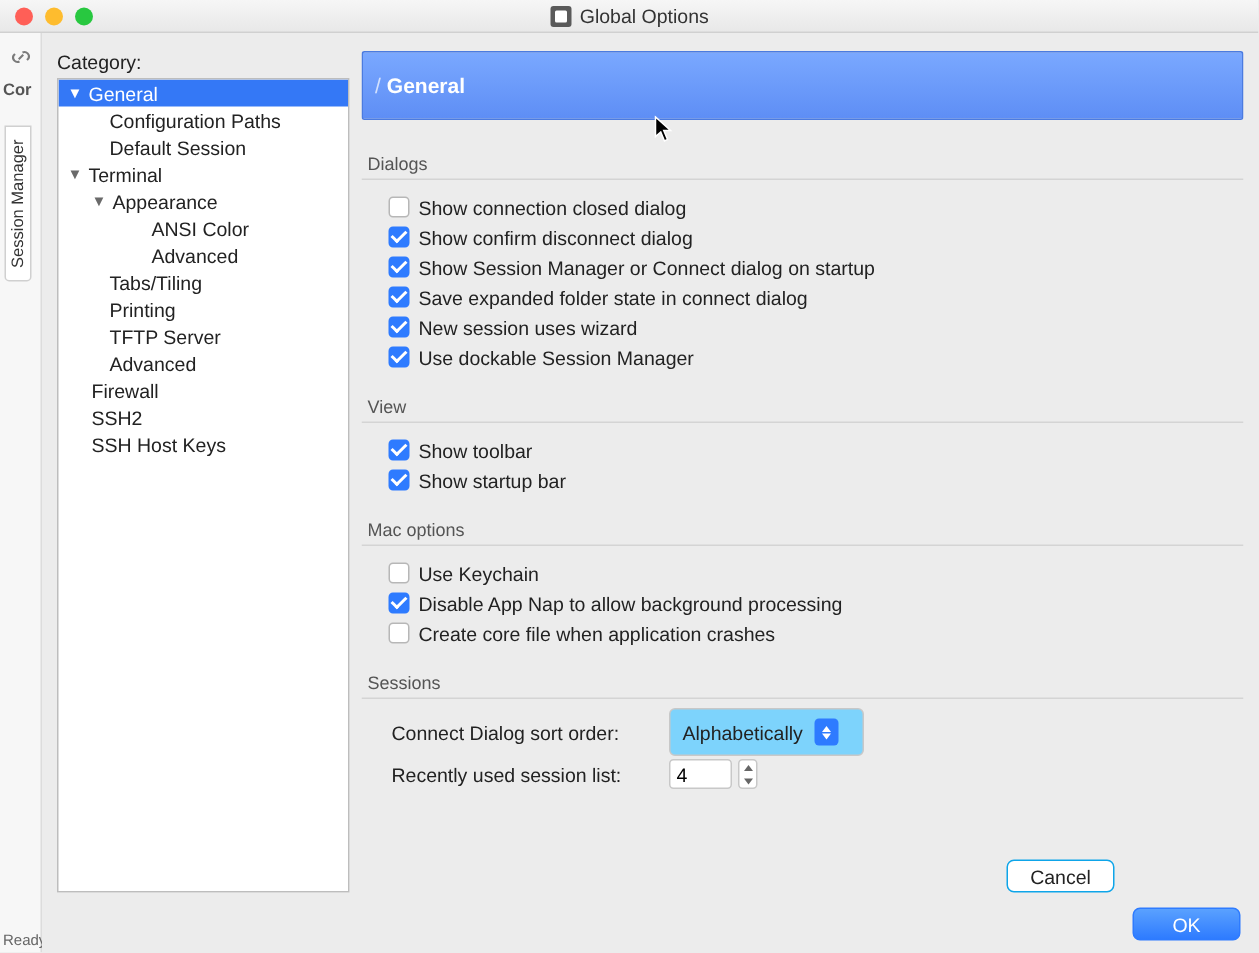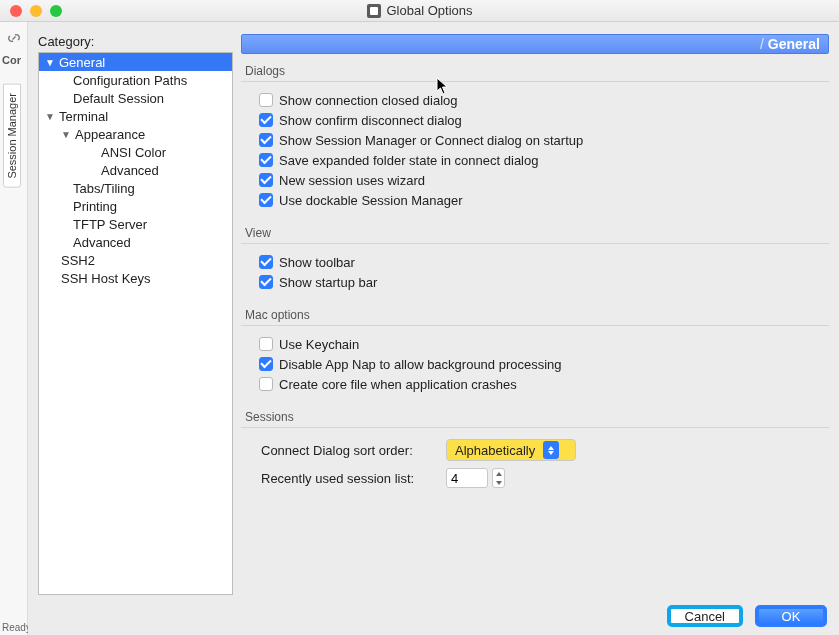--- a/index.html
+++ b/index.html
@@ -118,25 +118,24 @@
   right: 10px;
   top: 12px;
   bottom: 40px;
   overflow: auto;
 }
 .pane-header {
   background: linear-gradient(#7aa8ff, #5e8ef5);
   color: #fff;
   font-weight: 600;
   font-size: 14px;
-  padding: 1px 8px;
+  padding: 14px 8px;
   border: 1px solid #4b7be0;
   border-radius: 2px;
-  margin-bottom: 4px;
-  text-align: right;
+  margin-bottom: 16px;
 }
 .pane-header .slash { opacity: 0.7; font-weight: 400; margin-right: 4px; }
 
 .section-title {
   font-size: 12px;
   color: #555;
   padding: 6px 4px 3px 4px;
 }
 .section-underline {
   height: 1px;
@@ -178,22 +177,22 @@
 
 .form-row {
   display: flex;
   align-items: center;
   gap: 10px;
   height: 28px;
   padding-left: 2px;
 }
 .form-row .form-label { width: 175px; }
 .select {
-  height: 22px;
-  background: #fde047;
+  height: 32px;
+  background: #7dd3fc;
   border: 1px solid #c8c8c8;
   border-radius: 4px;
   display: inline-flex;
   align-items: center;
   padding: 0 4px 0 8px;
   font-size: 13px;
   min-width: 130px;
   position: relative;
 }
 .select .arrows {
@@ -256,33 +255,34 @@
   position: absolute;
   right: 12px;
   bottom: 8px;
   display: flex;
   gap: 12px;
 }
 .btn {
   height: 22px;
   min-width: 72px;
   border-radius: 5px;
-  border: 4px solid #0ea5e9;
+  border: 1px solid #0ea5e9;
   background: #fff;
   font-size: 13px;
   display: inline-flex;
   align-items: center;
   justify-content: center;
   padding: 0 14px;
   cursor: default;
 }
 .btn.primary {
   background: linear-gradient(#5aa1ff, #2e7bff);
   border-color: #2e7bff;
   color: #fff;
+  margin-top: 32px;
 }
 
 .cursor {
   position: absolute;
   left: 408px;
   top: 55px;
   width: 14px;
   height: 18px;
   pointer-events: none;
 }
@@ -368,20 +368,25 @@
           </div>
         </li>
       <li>
           <div class="row indent-2">
             <span class="label">TFTP Server</span>
           </div>
         </li>
       <li>
           <div class="row indent-2">
             <span class="label">Advanced</span>
+          </div>
+        </li>
+      <li>
+          <div class="row indent-1">
+            <span class="label">Firewall</span>
           </div>
         </li>
       <li>
           <div class="row indent-1">
             <span class="label">SSH2</span>
           </div>
         </li>
       <li>
           <div class="row indent-1">
             <span class="label">SSH Host Keys</span>

